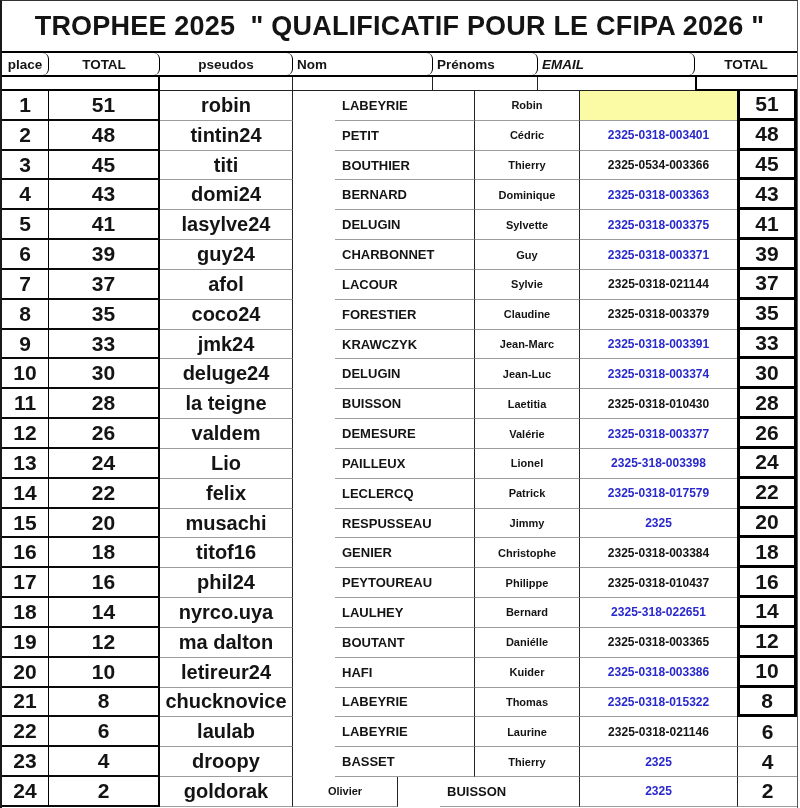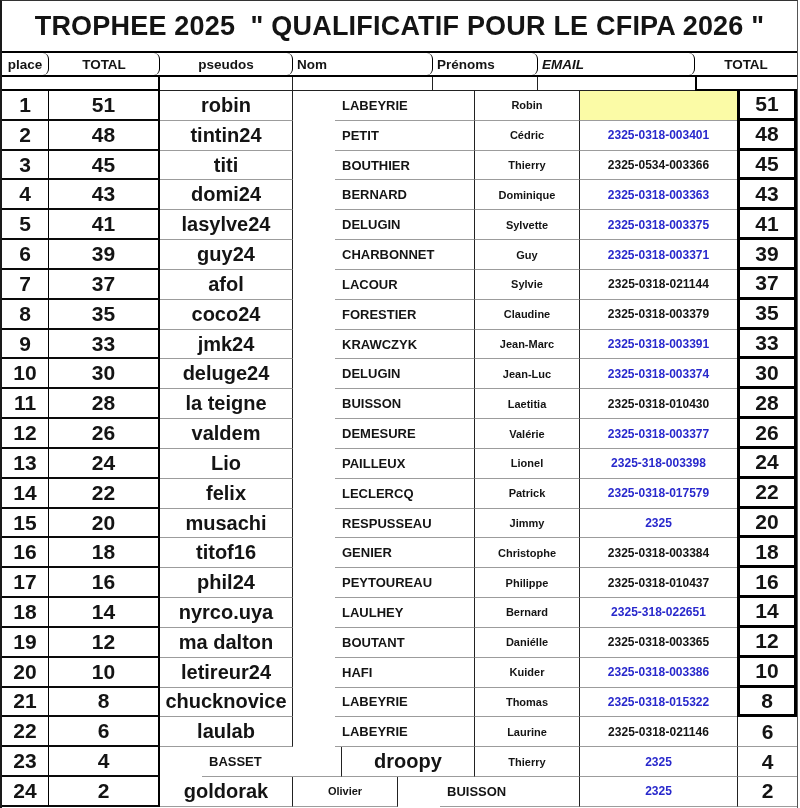--- a/index.html
+++ b/index.html
@@ -635,25 +635,25 @@
         </div>
   </div>
 
   <div class="row">
     <div class="cell c-place">
           <span>23</span>
         </div>
     <div class="cell c-total1">
           <span>4</span>
         </div>
+    <div class="cell c-pseudo">
+          <span>droopy</span>
+        </div>
     <div class="cell c-nom">
           <span>BASSET</span>
-        </div>
-    <div class="cell c-pseudo">
-          <span>droopy</span>
         </div>
     <div class="cell c-prenom">
           <span>Thierry</span>
         </div>
     <div class="cell c-email blue">
           <span>2325</span>
         </div>
     <div class="cell c-total2 plain">
           <span>4</span>
         </div>

